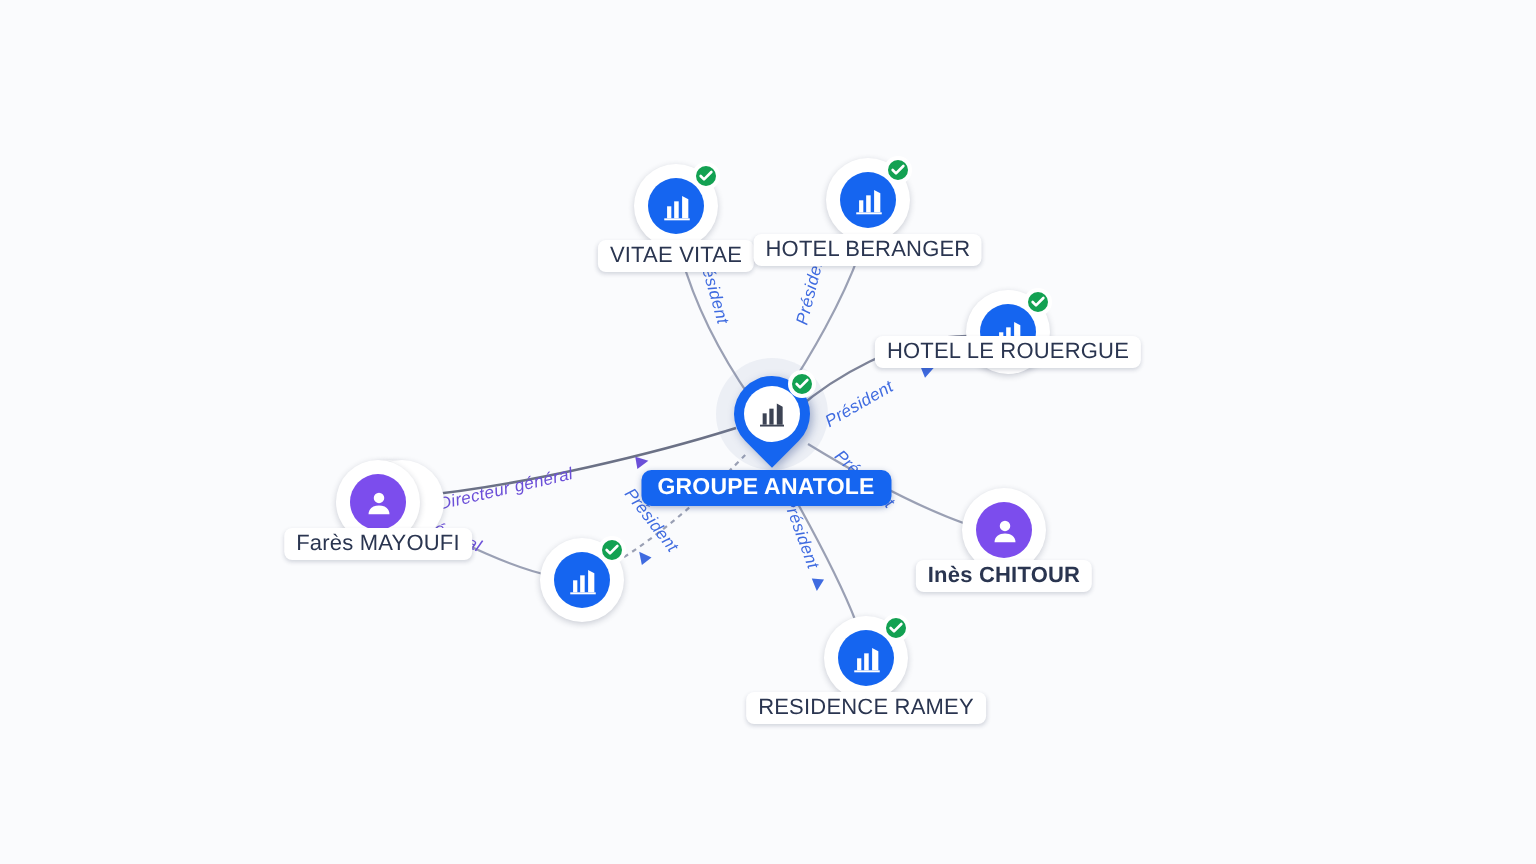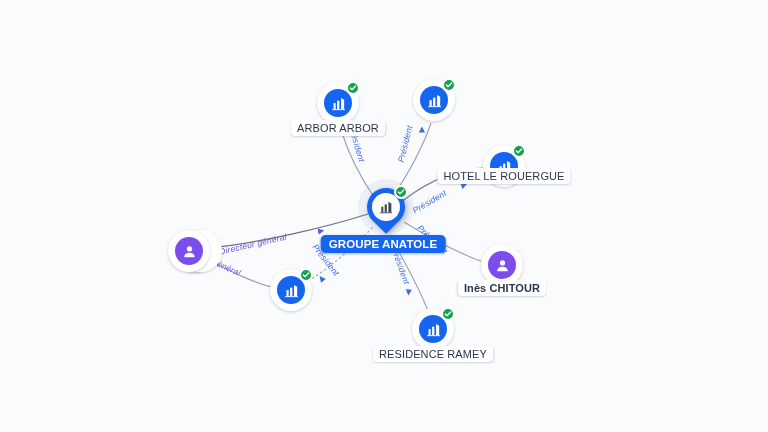--- a/index.html
+++ b/index.html
@@ -153,41 +153,42 @@
             </g>
           </svg>
       </div>
       <div class="badge">
         <svg viewBox="0 0 24 24">
             <path d="M20 6L9 17l-5-5" fill="none" stroke="#fff" stroke-width="4" stroke-linecap="round" stroke-linejoin="round"></path>
           </svg>
       </div>
     </div>
   </div>
-  <div class="label" style="left:338px;top:120px;">ARBOR ARBOR</div>
+  <div class="label" style="left:338px;top:120px;">VITAE VITAE</div>
 
   <div class="node" style="left:434px;top:100px;">
     <div class="chip">
       <div class="glyph company">
         <svg viewBox="0 0 24 24" width="17" height="17">
             <g fill="#fff">
           <path d="M3 20h18v1.4H3z"></path>
               <path d="M5 11.5h3V20H5z"></path>
               <path d="M10 8h3.2v12H10z"></path>
           <path d="M15.6 4.2l4.4 2.4V20h-4.4z"></path>
             </g>
           </svg>
       </div>
       <div class="badge">
         <svg viewBox="0 0 24 24">
             <path d="M20 6L9 17l-5-5" fill="none" stroke="#fff" stroke-width="4" stroke-linecap="round" stroke-linejoin="round"></path>
           </svg>
       </div>
     </div>
   </div>
+  <div class="label" style="left:434px;top:117px;">HOTEL BERANGER</div>
 
   <div class="node" style="left:504px;top:166px;">
     <div class="chip">
       <div class="glyph company">
         <svg viewBox="0 0 24 24" width="17" height="17">
             <g fill="#fff">
           <path d="M3 20h18v1.4H3z"></path>
               <path d="M5 11.5h3V20H5z"></path>
               <path d="M10 8h3.2v12H10z"></path>
           <path d="M15.6 4.2l4.4 2.4V20h-4.4z"></path>
@@ -263,20 +264,21 @@
       <div class="glyph person">
         <svg viewBox="0 0 24 24" width="17" height="17">
             <g fill="#fff">
           <circle cx="12" cy="8.4" r="3.7"></circle>
               <path d="M4.6 20c0-4.1 3.3-6.2 7.4-6.2s7.4 2.1 7.4 6.2z"></path>
             </g>
           </svg>
       </div>
     </div>
   </div>
+  <div class="label" style="left:189px;top:264px;">Farès MAYOUFI</div>
 
   <div class="node" style="left:386px;top:212px;">
     <div class="pin">
       <div class="pin-halo"></div>
       <div class="teardrop"></div>
       <div class="inner">
         <svg viewBox="0 0 24 24" width="16" height="16">
             <g fill="#3c4354">
           <path d="M3 20h18v1.4H3z"></path>
               <path d="M5 11.5h3V20H5z"></path>

